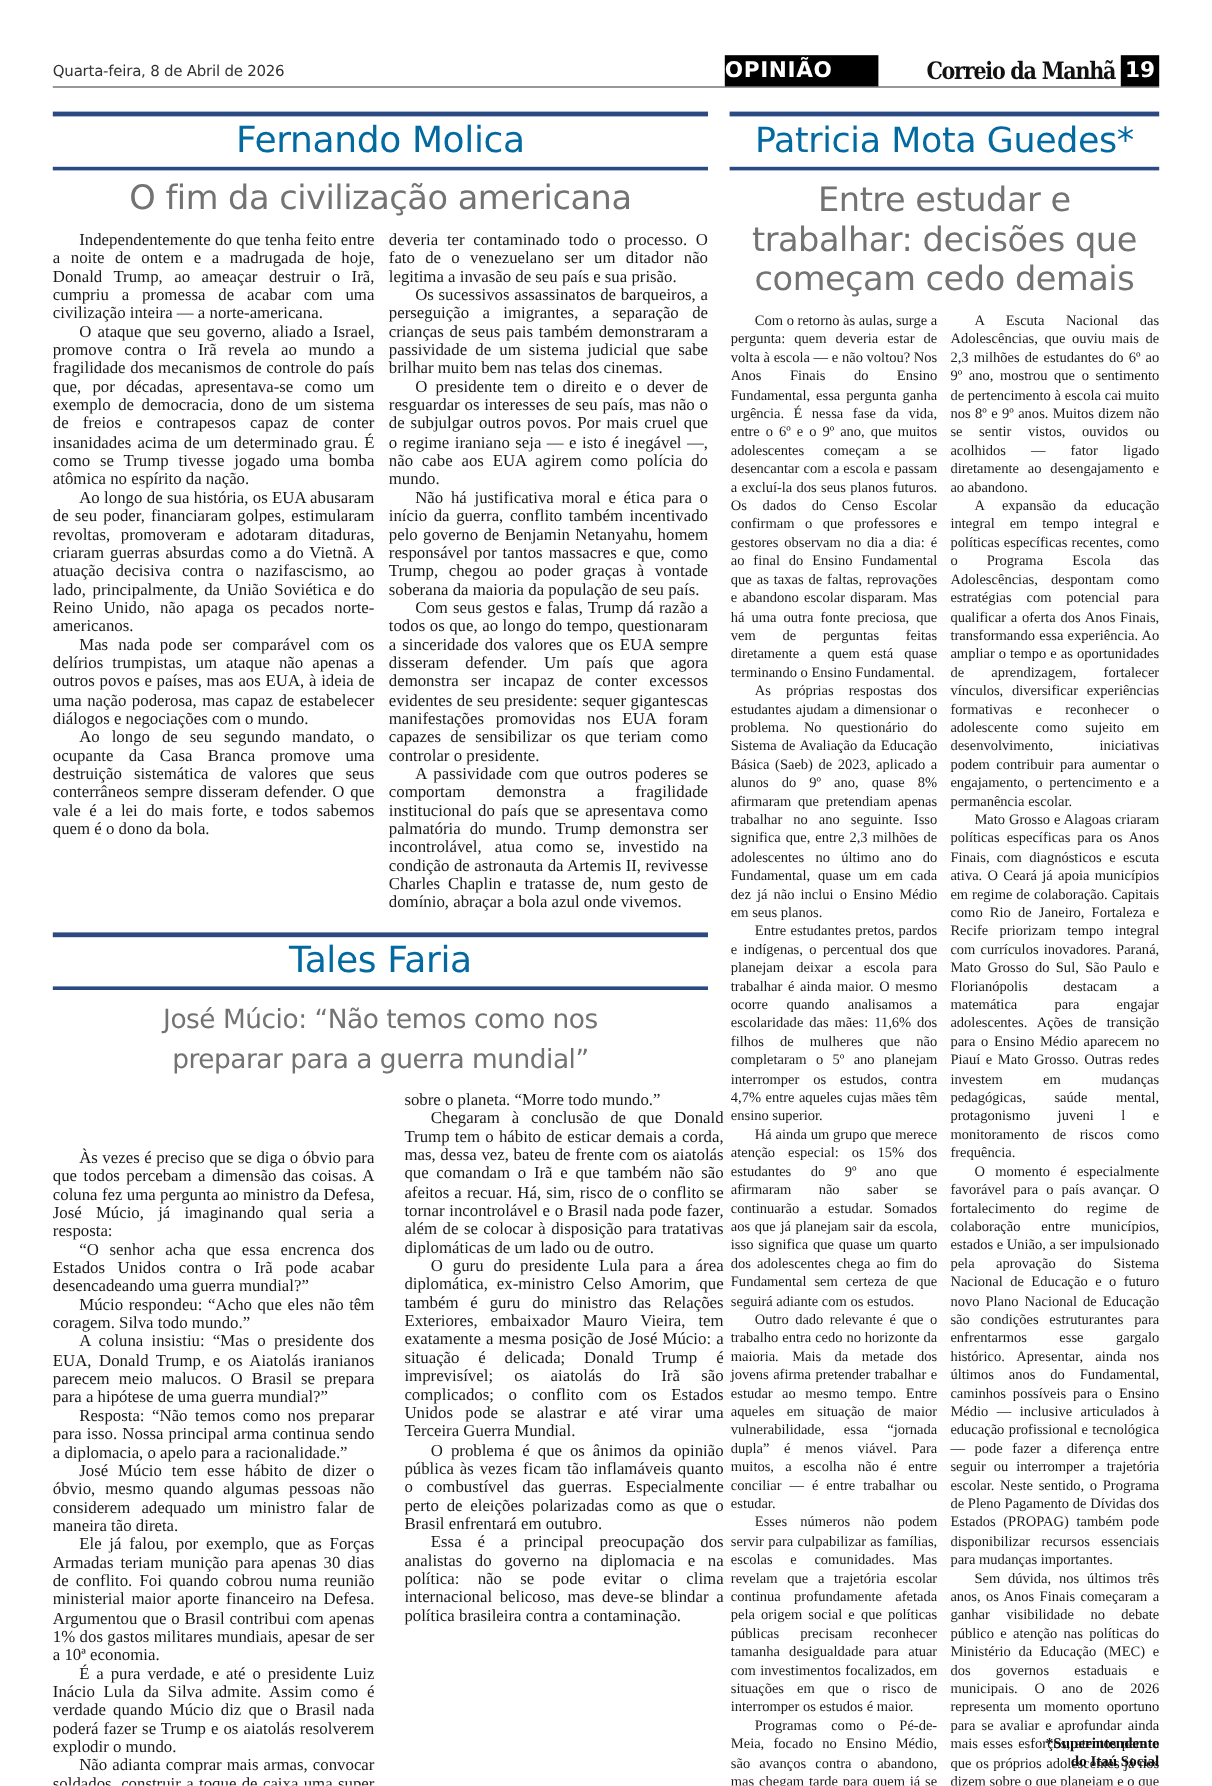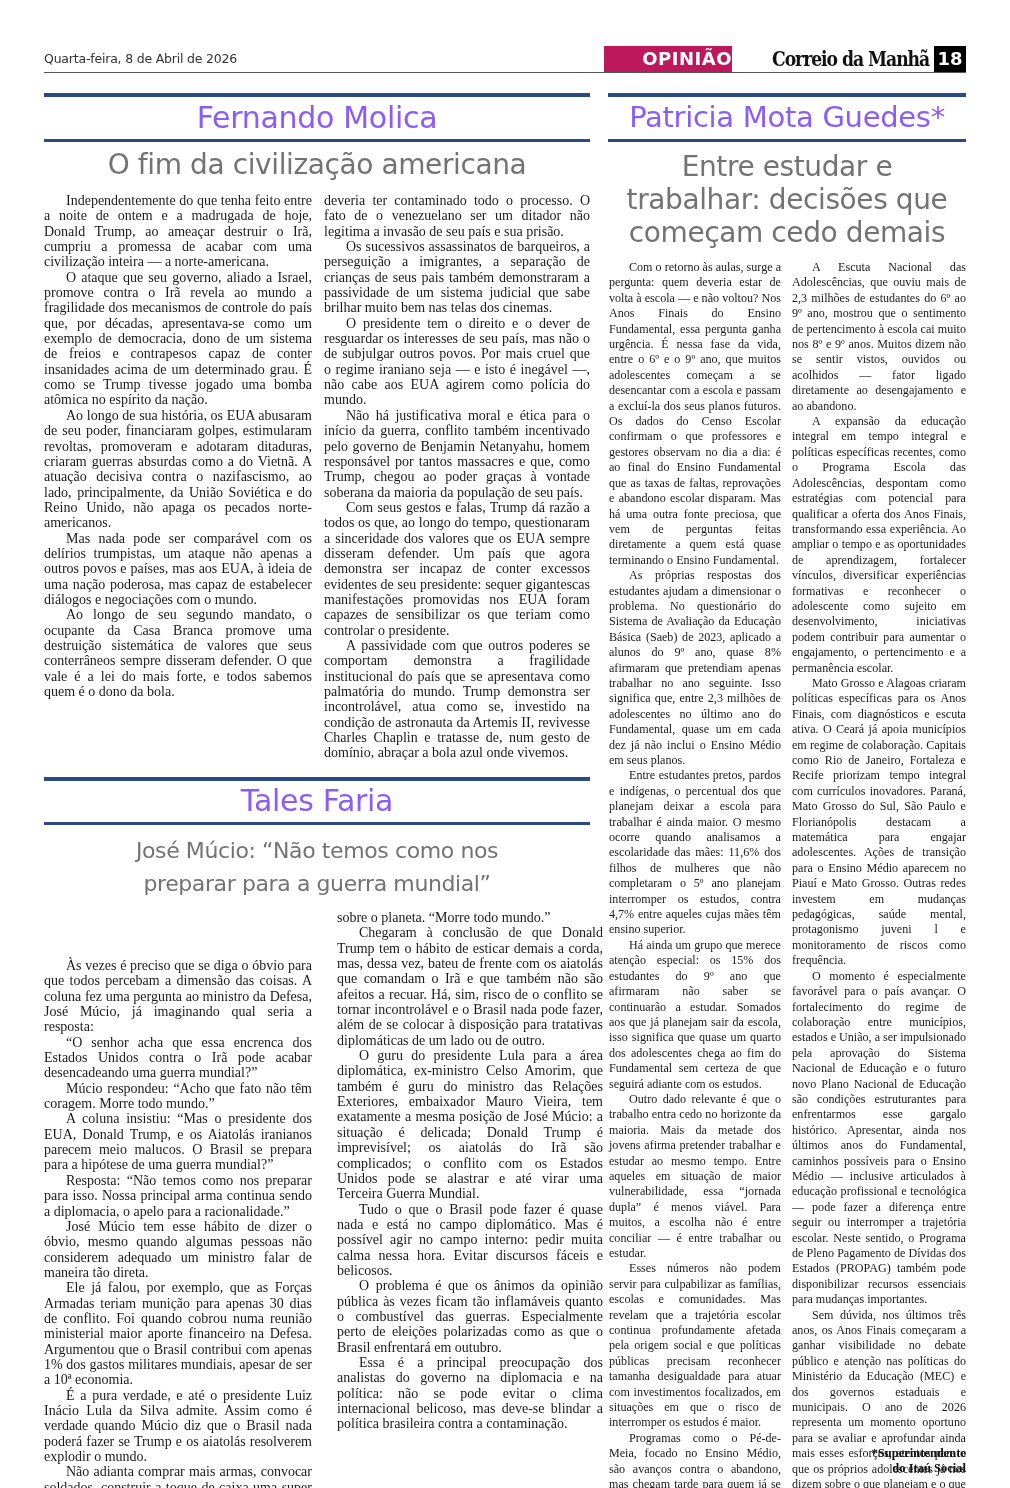--- a/index.html
+++ b/index.html
@@ -2,49 +2,49 @@
 <html><head>
 <meta charset="utf-8">
 <style>
   html, body { margin: 0; padding: 0; background: #ffffff; }
   body { width: 1010px; height: 1488px; position: relative; overflow: hidden; color: #111; }
   .page { position: absolute; left: 0; top: 0; width: 1010px; height: 1488px; }
 
   
   .topbar { position: absolute; left: 44px; top: 46px; width: 922px; height: 26px; border-bottom: 1.5px solid #555; }
   .date { position: absolute; left: 0; top: 5px; font-family: "DejaVu Sans", sans-serif; font-size: 12.5px; color: #333; letter-spacing: -0.2px; }
-  .section-tag { position: absolute; left: 560px; top: 0; height: 26px; width: 128px; background: #be185d; color: #fff;
-    font-family: "DejaVu Sans", sans-serif; font-size: 18px; font-weight: bold; line-height: 26px; text-align: right; letter-spacing: 0.5px; }
+  .section-tag { position: absolute; left: 560px; top: 0; height: 26px; width: 128px; background: #000000; color: #fff;
+    font-family: "DejaVu Sans", sans-serif; font-size: 18px; font-weight: bold; line-height: 26px; text-align: left; letter-spacing: 0.5px; }
   .masthead { position: absolute; left: 728px; top: 0px; font-family: "DejaVu Serif", serif; font-weight: bold; font-size: 20px; letter-spacing: -1.2px; transform: scaleX(0.86); transform-origin: left center; white-space: nowrap; line-height: 26px; }
   .page-num { position: absolute; left: 890px; top: 0; width: 32px; height: 26px; background: #000; color: #fff; font-family: "DejaVu Sans", sans-serif; font-weight: bold; font-size: 18px; line-height: 26px; text-align: center; }
 
   
   .rule-thick { position: absolute; height: 4px; background: #2b4a82; }
   .rule-thin { position: absolute; height: 2.5px; background: #2b4a82; }
 
-  .author { position: absolute; font-family: "DejaVu Sans", sans-serif; font-size: 30px; text-align: center; color: #8b5cf6; letter-spacing: -0.3px; }
+  .author { position: absolute; font-family: "DejaVu Sans", sans-serif; font-size: 30px; text-align: center; color: #0369a1; letter-spacing: -0.3px; }
   .headline { position: absolute; font-family: "DejaVu Sans", sans-serif; font-weight: normal; color: #737373; text-align: center; letter-spacing: -0.4px; }
 
   .col { position: absolute; font-family: "Liberation Serif", serif; font-size: 14px; line-height: 15.35px; text-align: justify; color: #1a1a1a; hyphens: auto; }
   .col p { margin: 0; text-indent: 22px; }
   .col.narrow p { text-indent: 20px; }
   .col.narrow { font-size: 12.1px; line-height: 15.4px; }
 
   .signature { position: absolute; right: 44px; top: 1446px; font-family: "Liberation Serif", serif; font-weight: bold; font-size: 12.5px; line-height: 15px; text-align: right; }
 </style>
 </head>
 <body>
 
 <div class="page">
 
   <div class="topbar">
     <span class="date">Quarta-feira, 8 de Abril de 2026</span>
     <span class="section-tag">OPINIÃO</span>
     <span class="masthead">Correio da Manhã</span>
-    <span class="page-num">18</span>
+    <span class="page-num">19</span>
   </div>
 
   <div class="rule-thick" style="left:44px; top:93px; width:546px;"></div>
   <div class="author" style="left:44px; top:100px; width:546px;">Fernando Molica</div>
   <div class="rule-thin" style="left:44px; top:139px; width:546px;"></div>
   <div class="headline" style="left:44px; top:148px; width:546px; font-size:28px;">O fim da civilização americana</div>
 
   <div class="col" id="molica-col1" style="left:44px; top:193px; width:268px;">
       <p>Independentemente do que tenha feito entre a noite de ontem e a madrugada de hoje, Donald Trump, ao ameaçar destruir o Irã, cumpriu a promessa de acabar com uma civilização inteira — a norte-americana.</p>
       <p>O ataque que seu governo, aliado a Israel, promove contra o Irã revela ao mundo a fragilidade dos mecanismos de controle do país que, por décadas, apresentava-se como um exemplo de democracia, dono de um sistema de freios e contrapesos capaz de conter insanidades acima de um determinado grau. É como se Trump tivesse jogado uma bomba atômica no espírito da nação.</p>
@@ -65,33 +65,32 @@
   <div class="author" style="left:44px; top:783px; width:546px;">Tales Faria</div>
   <div class="rule-thin" style="left:44px; top:822px; width:546px;"></div>
   <div class="headline" style="left:44px; top:834px; width:546px; font-size:22px; line-height:33px;">
     <div>José Múcio: “Não temos como nos</div>
     <div>preparar para a guerra mundial”</div>
   </div>
 
   <div class="col" id="faria-col1" style="left:44px; top:910px; width:268px;margin-top:48px;">
       <p>Às vezes é preciso que se diga o óbvio para que todos percebam a dimensão das coisas. A coluna fez uma pergunta ao ministro da Defesa, José Múcio, já imaginando qual seria a resposta:</p>
       <p>“O senhor acha que essa encrenca dos Estados Unidos contra o Irã pode acabar desencadeando uma guerra mundial?”</p>
-      <p>Múcio respondeu: “Acho que fato não têm coragem. Morre todo mundo.”</p>
+      <p>Múcio respondeu: “Acho que eles não têm coragem. Silva todo mundo.”</p>
       <p>A coluna insistiu: “Mas o presidente dos EUA, Donald Trump, e os Aiatolás iranianos parecem meio malucos. O Brasil se prepara para a hipótese de uma guerra mundial?”</p>
       <p>Resposta: “Não temos como nos preparar para isso. Nossa principal arma continua sendo a diplomacia, o apelo para a racionalidade.”</p>
       <p>José Múcio tem esse hábito de dizer o óbvio, mesmo quando algumas pessoas não considerem adequado um ministro falar de maneira tão direta.</p>
       <p>Ele já falou, por exemplo, que as Forças Armadas teriam munição para apenas 30 dias de conflito. Foi quando cobrou numa reunião ministerial maior aporte financeiro na Defesa. Argumentou que o Brasil contribui com apenas 1% dos gastos militares mundiais, apesar de ser a 10ª economia.</p>
       <p>É a pura verdade, e até o presidente Luiz Inácio Lula da Silva admite. Assim como é verdade quando Múcio diz que o Brasil nada poderá fazer se Trump e os aiatolás resolverem explodir o mundo.</p>
       <p>Não adianta comprar mais armas, convocar soldados, construir a toque de caixa uma super defesa antiaérea. Nada disso funcionará quando a radioatividade de centenas de bombas nucleares se espalhar</p>
     </div>
   <div class="col" id="faria-col2" style="left:324px; top:910px; width:266px;margin-left:13px;">
       <p style="text-indent: 0px;">sobre o planeta. “Morre todo mundo.”</p>
       <p>Chegaram à conclusão de que Donald Trump tem o hábito de esticar demais a corda, mas, dessa vez, bateu de frente com os aiatolás que comandam o Irã e que também não são afeitos a recuar. Há, sim, risco de o conflito se tornar incontrolável e o Brasil nada pode fazer, além de se colocar à disposição para tratativas diplomáticas de um lado ou de outro.</p>
       <p>O guru do presidente Lula para a área diplomática, ex-ministro Celso Amorim, que também é guru do ministro das Relações Exteriores, embaixador Mauro Vieira, tem exatamente a mesma posição de José Múcio: a situação é delicada; Donald Trump é imprevisível; os aiatolás do Irã são complicados; o conflito com os Estados Unidos pode se alastrar e até virar uma Terceira Guerra Mundial.</p>
-      <p>Tudo o que o Brasil pode fazer é quase nada e está no campo diplomático. Mas é possível agir no campo interno: pedir muita calma nessa hora. Evitar discursos fáceis e belicosos.</p>
       <p>O problema é que os ânimos da opinião pública às vezes ficam tão inflamáveis quanto o combustível das guerras. Especialmente perto de eleições polarizadas como as que o Brasil enfrentará em outubro.</p>
       <p>Essa é a principal preocupação dos analistas do governo na diplomacia e na política: não se pode evitar o clima internacional belicoso, mas deve-se blindar a política brasileira contra a contaminação.</p>
     </div>
 
   <div class="rule-thick" style="left:608px; top:93px; width:358px;"></div>
   <div class="author" style="left:604px; top:100px; width:366px; font-size:29px;">Patricia Mota Guedes*</div>
   <div class="rule-thin" style="left:608px; top:139px; width:358px;"></div>
   <div class="headline" style="left:604px; top:150px; width:366px; font-size:28px; line-height:33px;">
     <div>Entre estudar e</div>
     <div>trabalhar: decisões que</div>

